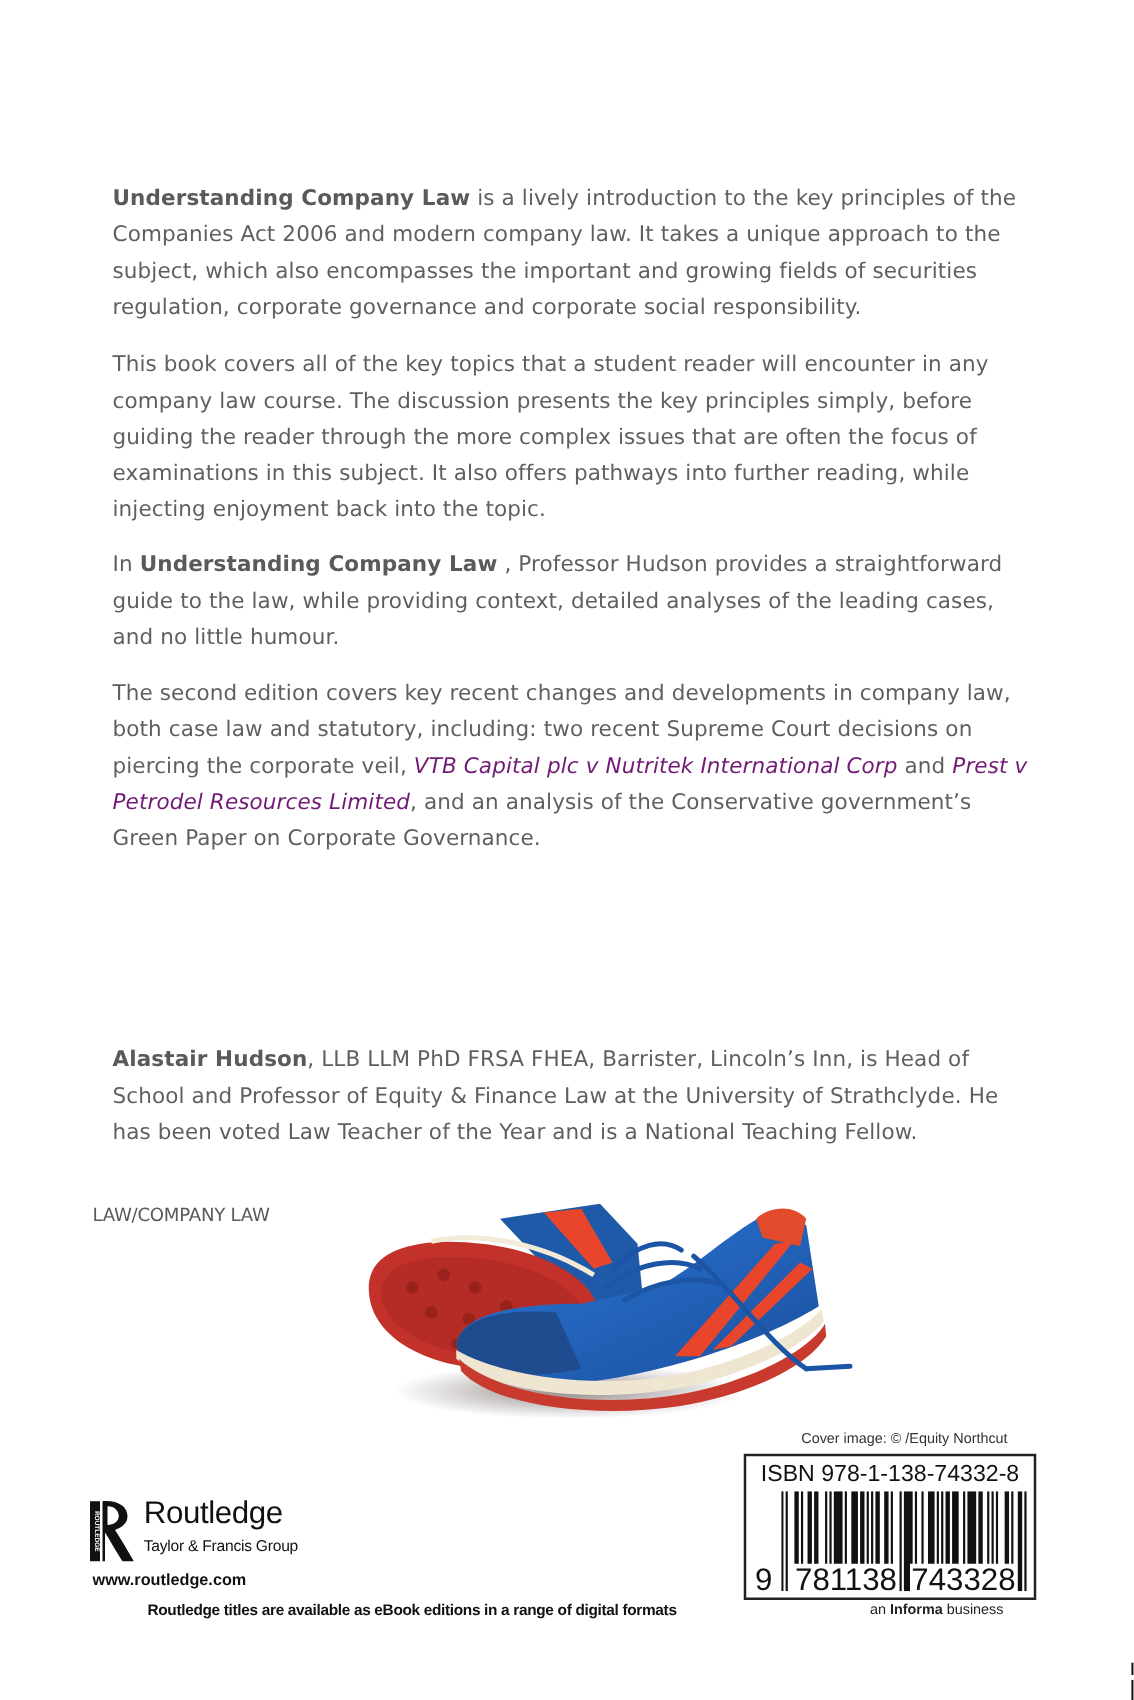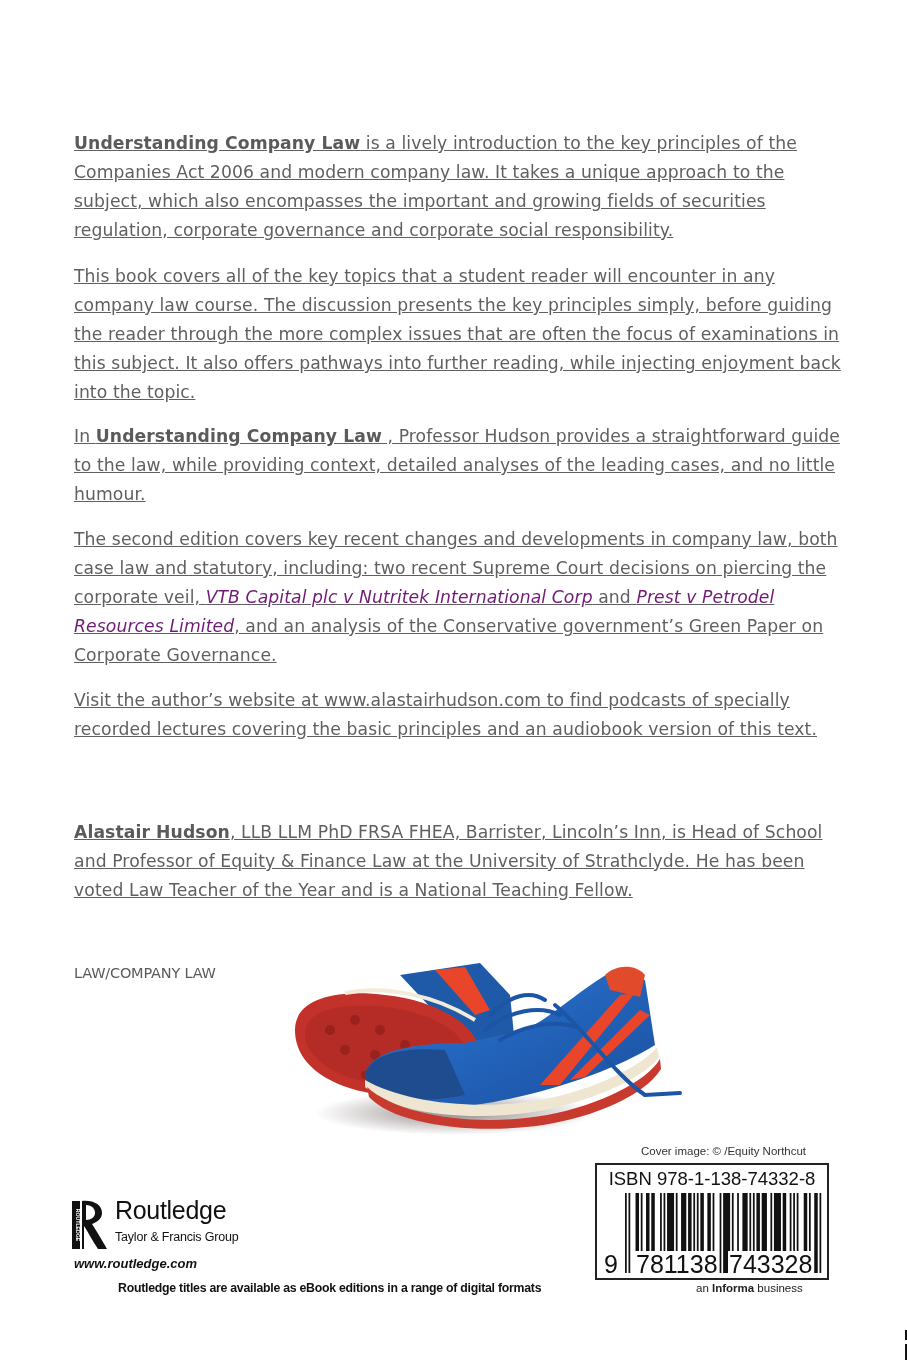--- a/index.html
+++ b/index.html
@@ -1,21 +1,21 @@
 <!DOCTYPE html>
 <html><head>
   <meta charset="utf-8">
   <style>
     html, body { margin: 0; padding: 0; background: #ffffff; }
     body { width: 907px; height: 1360px; position: relative; overflow: hidden;
       font-family: "DejaVu Sans", sans-serif; color: #5e5e5e; }
     .body-text { position: absolute; left: 74px; width: 770px;
       font-family: "DejaVu Sans", sans-serif; font-size: 17.2px; line-height: 29px;
       color: #5f5f5f; letter-spacing: 0.1px; transform-origin: left top; }
-    .body-text p { margin: 0; text-decoration: underline; }
+    .body-text p { margin: 16px; }
     .body-text b { color: #5a5a5a; font-weight: bold; }
     .body-text i { font-style: italic; color: #701a75; }
     #p1 { top: 129px; }
     #p2 { top: 262px; }
     #p3 { top: 422px; }
     #p4 { top: 525px; }
     #p5 { top: 686px; }
     #p6 { top: 818px; }
     .heading { font-weight: bold; color: #5a5a5a; }
     #subject { position: absolute; left: 74px; top: 965px; font-size: 14.5px;
@@ -34,21 +34,21 @@
     #informa { position: absolute; left: 696px; top: 1282px; font-size: 11.5px; color: #222;
       font-family: "Liberation Sans", sans-serif; }
     #informa b { font-weight: bold; }
     #logo { position: absolute; left: 72px; top: 1200px; width: 200px; height: 52px; }
     #logo-r { position: absolute; left: 0; top: 0; width: 36px; height: 50px; }
     #logo-name { position: absolute; left: 43px; top: -4px; font-family: "Liberation Sans", sans-serif;
       font-size: 25px; color: #111; letter-spacing: -0.3px; }
     #logo-group { position: absolute; left: 43px; top: 30px; font-family: "Liberation Sans", sans-serif;
       font-size: 12.5px; color: #111; letter-spacing: -0.2px; }
     #site { position: absolute; left: 74px; top: 1256px; font-family: "Liberation Sans", sans-serif;
-      font-size: 13px; color: #111; font-weight: bold; font-style: italic; }
+      font-size: 13px; color: #111; font-weight: bold; }
     #ebook { position: absolute; left: 74px; top: 1281px; font-family: "Liberation Sans", sans-serif;
       font-size: 12.3px; color: #111; font-weight: bold; letter-spacing: -0.25px; margin-left: 44px; }
     #crop-mark { position: absolute; left: 905px; top: 1330px; width: 2px; height: 30px; }
   </style>
 </head>
 <body>
 
 <div class="body-text" id="p1">
   <p><b>Understanding Company Law</b><span> is a lively introduction to the key principles of the Companies Act 2006 and modern company law. It takes a unique approach to the subject, which also encompasses the important and growing fields of securities regulation, corporate governance and corporate social responsibility.</span></p>
 </div>
@@ -59,21 +59,20 @@
 
 <div class="body-text" id="p3">
   <p><span>In </span><b>Understanding Company Law</b><span> , Professor Hudson provides a straightforward guide to the law, while providing context, detailed analyses of the leading cases, and no little humour.</span></p>
 </div>
 
 <div class="body-text" id="p4">
   <p><span>The second edition covers key recent changes and developments in company law, both case law and statutory, including: two recent Supreme Court decisions on piercing the corporate veil, </span><i>VTB Capital plc v Nutritek International Corp</i><span> and </span><i>Prest v Petrodel Resources Limited</i><span>, and an analysis of the Conservative government’s Green Paper on Corporate Governance.</span></p>
 </div>
 
 <div class="body-text" id="p5">
-  <p>Visit the author’s website at www.alastairhudson.com to find podcasts of specially recorded lectures covering the basic principles and an audiobook version of this text.</p>
 </div>
 
 <div class="body-text" id="p6">
   <p><b>Alastair Hudson</b><span>, LLB LLM PhD FRSA FHEA, Barrister, Lincoln’s Inn, is Head of School and Professor of Equity &amp; Finance Law at the University of Strathclyde. He has been voted Law Teacher of the Year and is a National Teaching Fellow.</span></p>
 </div>
 
 <div id="subject">LAW/COMPANY LAW</div>
 
 <svg id="cover-photo" viewBox="0 0 420 210">
   <defs>

